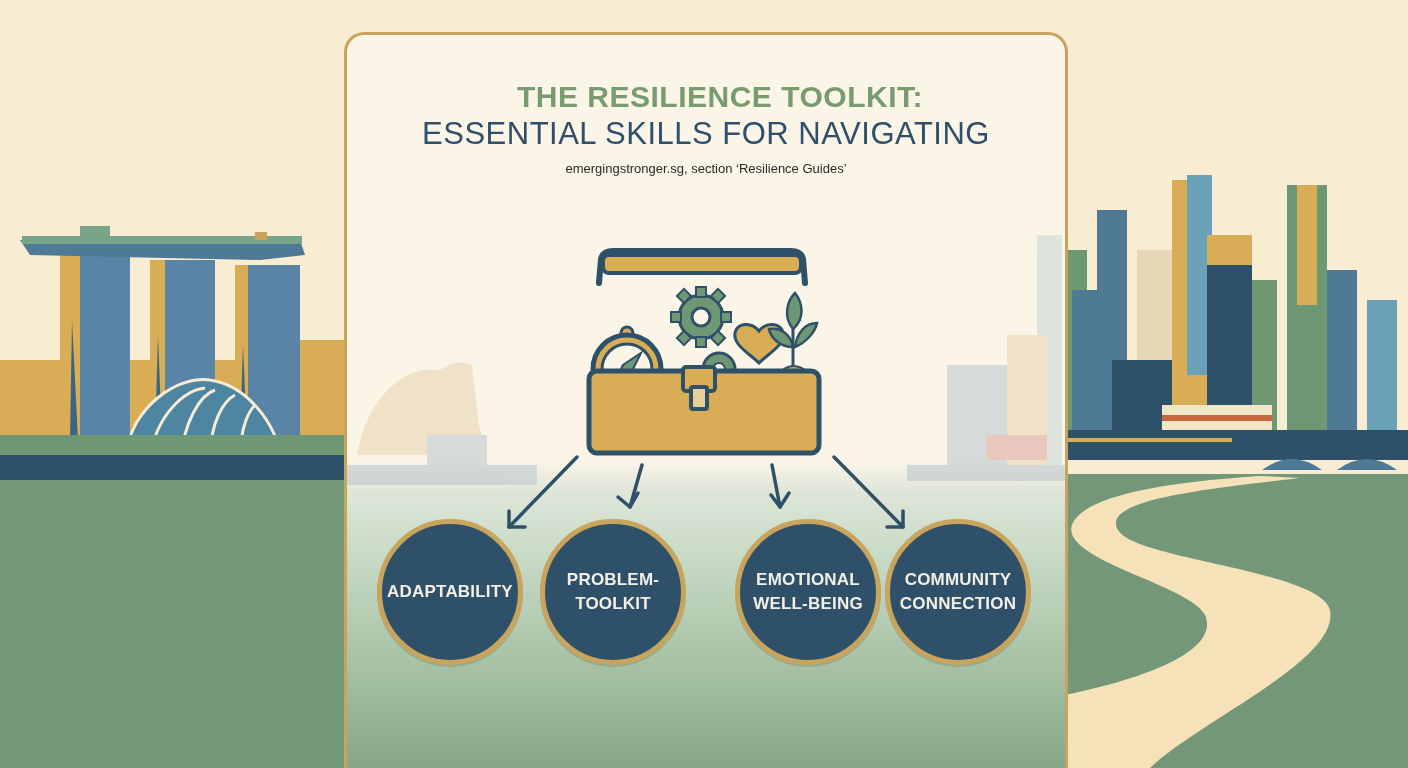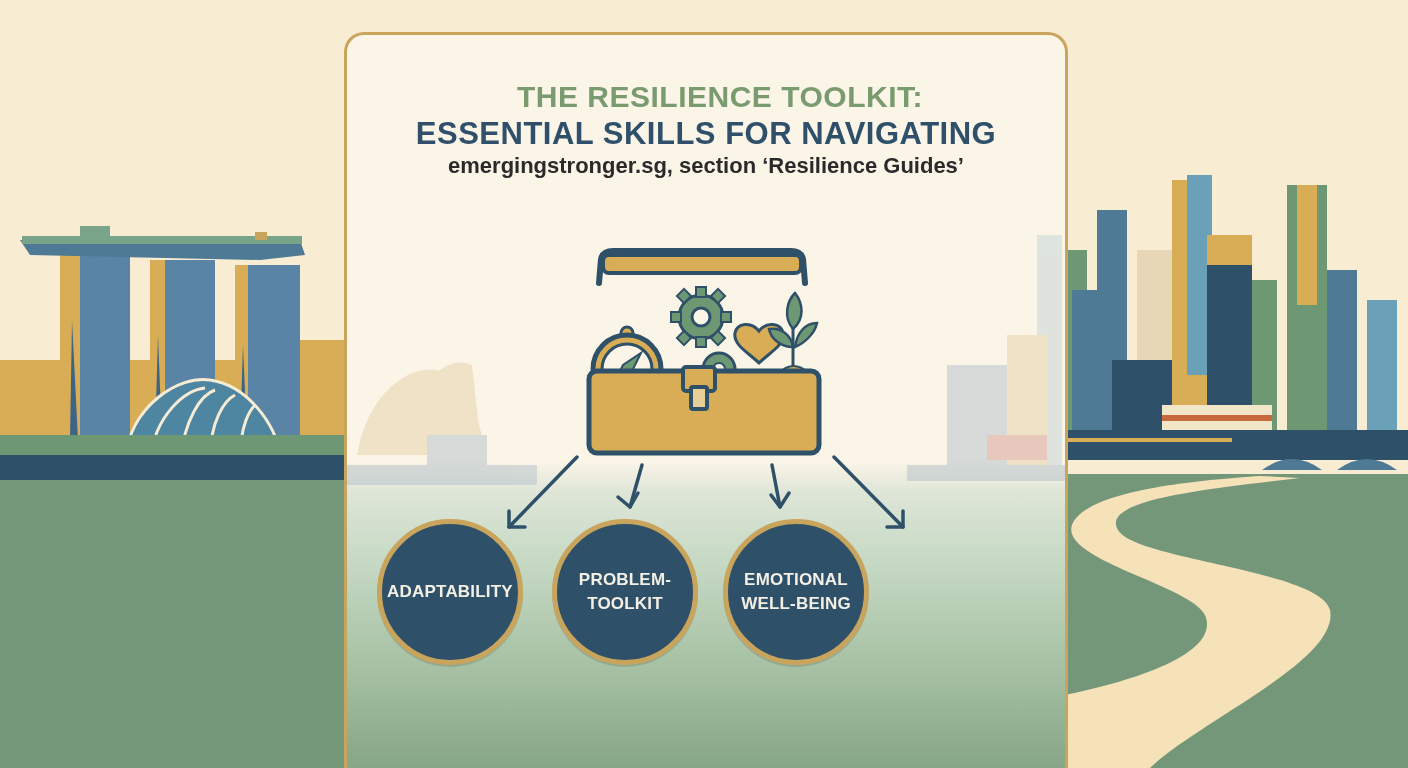--- a/index.html
+++ b/index.html
@@ -27,25 +27,25 @@
   }
   .panel-ghost { position: absolute; left: 0; top: 0; width: 718px; height: 760px; }
 
   .title-block { position: absolute; left: 0; right: 0; top: 44px; text-align: center; }
   .title-line1 {
     color: #7a9a6f; font-weight: bold; font-size: 30px; letter-spacing: 0.5px;
     line-height: 36px;
     padding-left: 28px;
   }
   .title-line2, .title-line3 {
-    color: #2f4f6a; font-weight: bold; font-size: 31px; letter-spacing: 0.5px;
+    color: #2f4f6a; font-weight: normal; font-size: 31px; letter-spacing: 0.5px;
     line-height: 38px;
   }
   .subtitle {
-    color: #2a2a2a; font-size: 22px;  font-weight: bold;
+    color: #2a2a2a; font-size: 13px; margin-top: 8px;
   }
 
   .toolbox { position: absolute; left: 236px; top: 212px; width: 240px; height: 210px; }
 
   .arrows { position: absolute; left: 0; top: 0; width: 718px; height: 760px; }
 
   .skill {
     position: absolute; width: 146px; height: 146px; border-radius: 50%;
     background: #2e5068; border: 5px solid #c9a45c;
     box-shadow: 0 2px 0 rgba(0,0,0,0.12);
@@ -194,25 +194,31 @@
       <line x1="487" y1="422" x2="556" y2="492"></line>
       <polyline points="540,492 556,492 556,476"></polyline>
     </g>
   </svg>
 
   <div class="skill" style="left:30px; top:484px;text-align:right;">
     <div>
       <div>ADAPTABILITY</div>
     </div>
   </div>
-  <div class="skill" style="left:205px; top:484px;">
+  <div class="skill" style="left:193px; top:484px;">
     <div>
       <div>PROBLEM-</div>
       <div>TOOLKIT</div>
     </div>
   </div>
-  <div class="skill" style="left:376px; top:484px;">
+  <div class="skill" style="left:388px; top:484px;">
     <div>
       <div>EMOTIONAL</div>
       <div>WELL-BEING</div>
     </div>
   </div>
+  <div class="skill" style="left:538px; top:484px;">
+    <div>
+      <div>COMMUNITY</div>
+      <div>CONNECTION</div>
+    </div>
+  </div>
 </div>
 
 </body></html>

